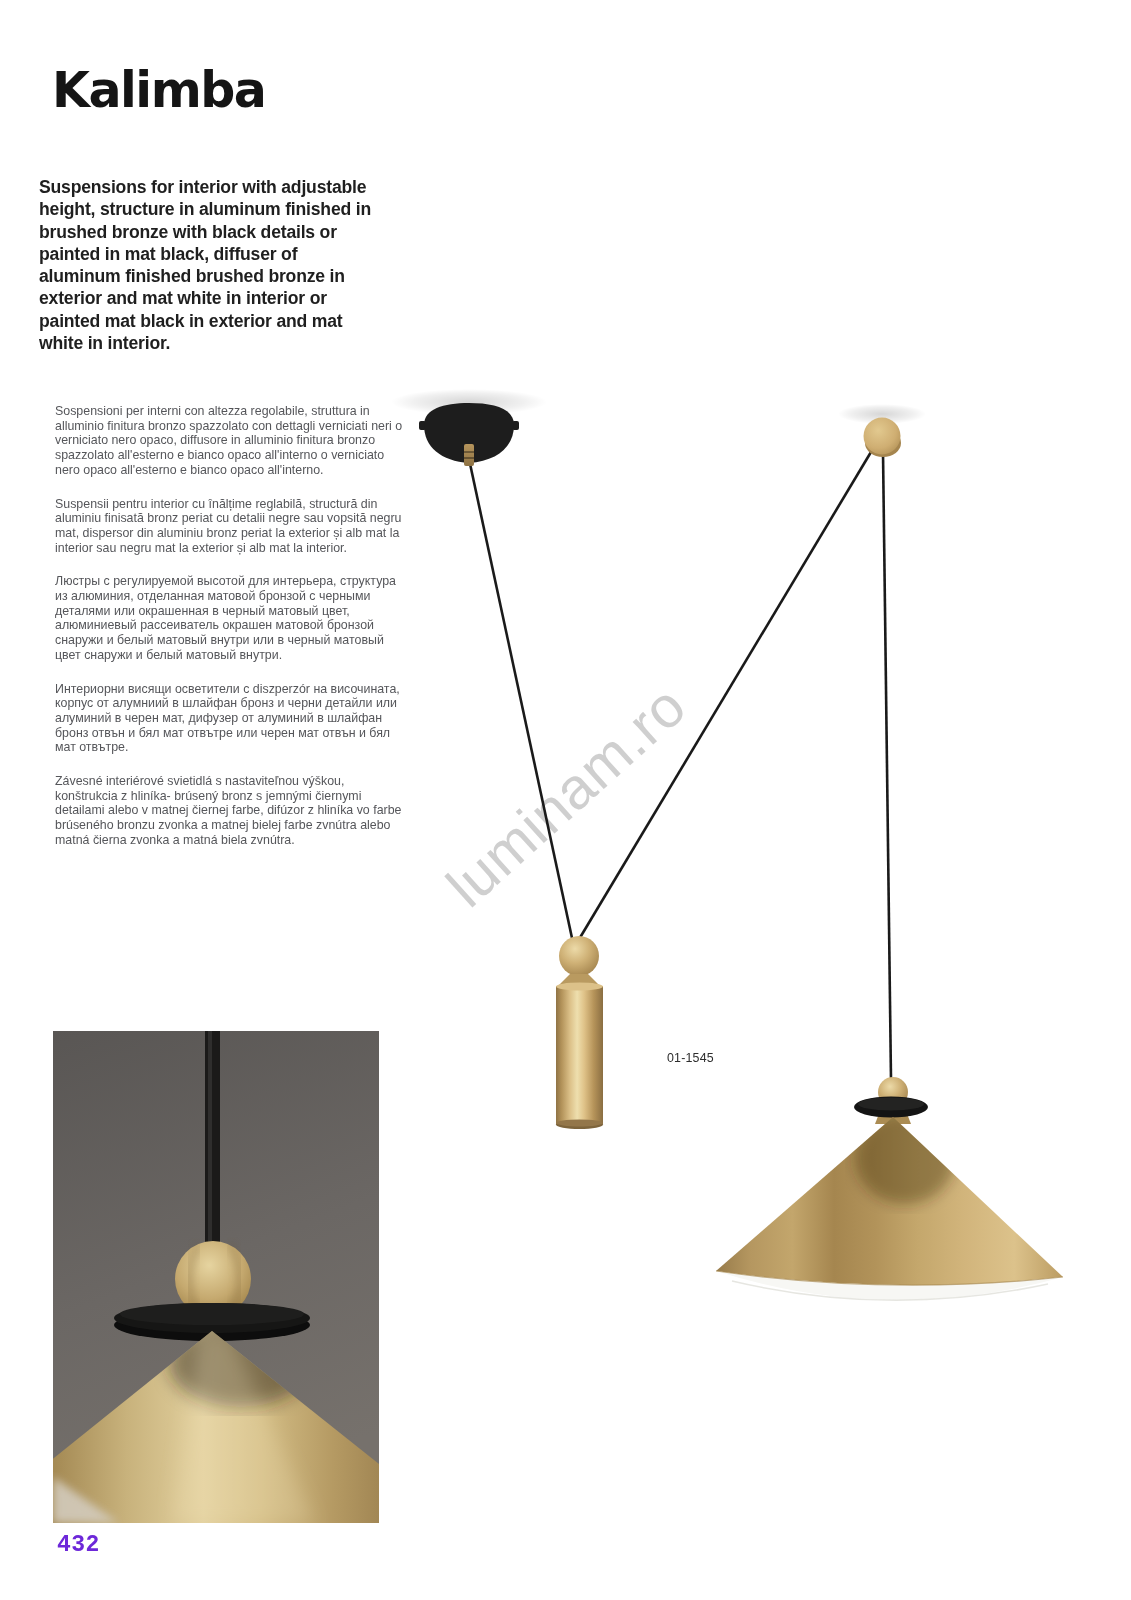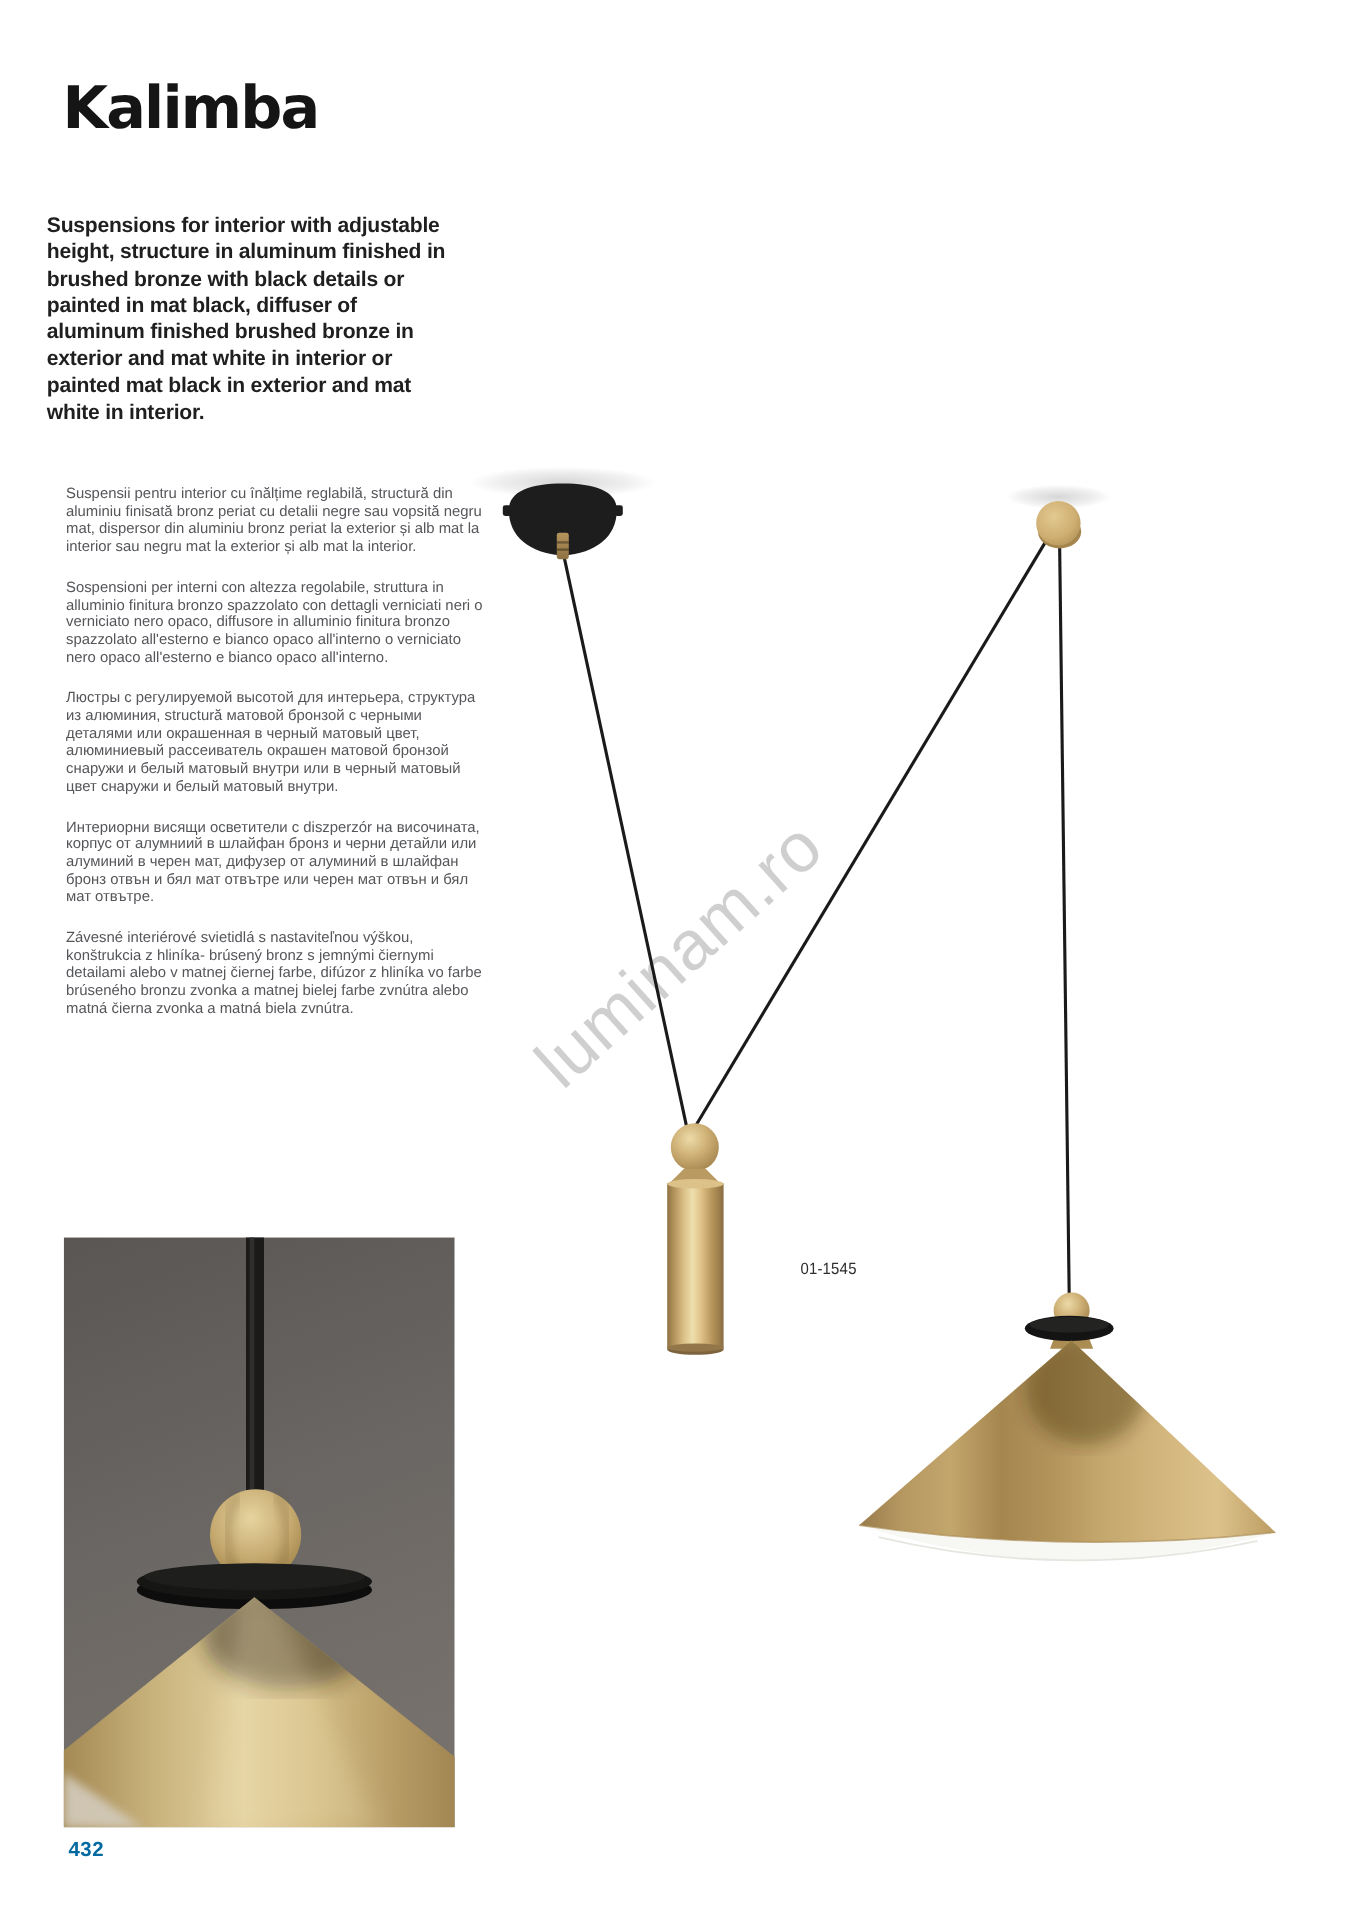--- a/index.html
+++ b/index.html
@@ -41,36 +41,36 @@
     font-size:13.5px; color:#2d2d2d; letter-spacing:0.2px;
     transform:scaleX(0.92); transform-origin:left center;
   }
   .photo-small {
     position:absolute; left:53px; top:1031px; width:326px; height:492px;
     overflow:hidden;
   }
   .photo-small svg { display:block; }
   .page-number {
     position:absolute; left:57px; top:1532px;
-    font-size:17px; font-weight:700; letter-spacing:0.5px; color:#0369a1;
+    font-size:23px; font-weight:700; letter-spacing:0.5px; color:#6d28d9;font-family:Liberation Mono, monospace;
   }
 </style>
 </head>
 <body>
 
 <div class="page">
 
   <h1 class="title">Kalimba</h1>
 
   <p class="desc-en">Suspensions for interior with adjustable height, structure in aluminum finished in brushed bronze with black details or painted in mat black, diffuser of aluminum finished brushed bronze in exterior and mat white in interior or painted mat black in exterior and mat white in interior.</p>
 
   <div class="translations">
+    <p lang="it">Sospensioni per interni con altezza regolabile, struttura in alluminio finitura bronzo spazzolato con dettagli verniciati neri o verniciato nero opaco, diffusore in alluminio finitura bronzo spazzolato all'esterno e bianco opaco all'interno o verniciato nero opaco all'esterno e bianco opaco all'interno.</p>
     <p lang="ro">Suspensii pentru interior cu înălțime reglabilă, structură din aluminiu finisată bronz periat cu detalii negre sau vopsită negru mat, dispersor din aluminiu bronz periat la exterior și alb mat la interior sau negru mat la exterior și alb mat la interior.</p>
-    <p lang="it">Sospensioni per interni con altezza regolabile, struttura in alluminio finitura bronzo spazzolato con dettagli verniciati neri o verniciato nero opaco, diffusore in alluminio finitura bronzo spazzolato all'esterno e bianco opaco all'interno o verniciato nero opaco all'esterno e bianco opaco all'interno.</p>
-    <p lang="ru">Люстры с регулируемой высотой для интерьера, структура из алюминия, structură матовой бронзой с черными деталями или окрашенная в черный матовый цвет, алюминиевый рассеиватель окрашен матовой бронзой снаружи и белый матовый внутри или в черный матовый цвет снаружи и белый матовый внутри.</p>
+    <p lang="ru">Люстры с регулируемой высотой для интерьера, структура из алюминия, отделанная матовой бронзой с черными деталями или окрашенная в черный матовый цвет, алюминиевый рассеиватель окрашен матовой бронзой снаружи и белый матовый внутри или в черный матовый цвет снаружи и белый матовый внутри.</p>
     <p lang="bg">Интериорни висящи осветители с diszperzór на височината, корпус от алумниий в шлайфан бронз и черни детайли или алуминий в черен мат, дифузер от алуминий в шлайфан бронз отвън и бял мат отвътре или черен мат отвън и бял мат отвътре.</p>
     <p lang="sk">Závesné interiérové svietidlá s nastaviteľnou výškou, konštrukcia z hliníka- brúsený bronz s jemnými čiernymi detailami alebo v matnej čiernej farbe, difúzor z hliníka vo farbe brúseného bronzu zvonka a matnej bielej farbe zvnútra alebo matná čierna zvonka a matná biela zvnútra.</p>
   </div>
 
   <div class="watermark">luminam.ro</div>
 
   <svg class="main-photo-svg" viewBox="0 0 1131 1600" aria-hidden="true">
     <defs>
       <radialGradient id="ballGrad" cx="0.4" cy="0.32" r="0.8">
         <stop offset="0" stop-color="#ecdaa8"></stop>

